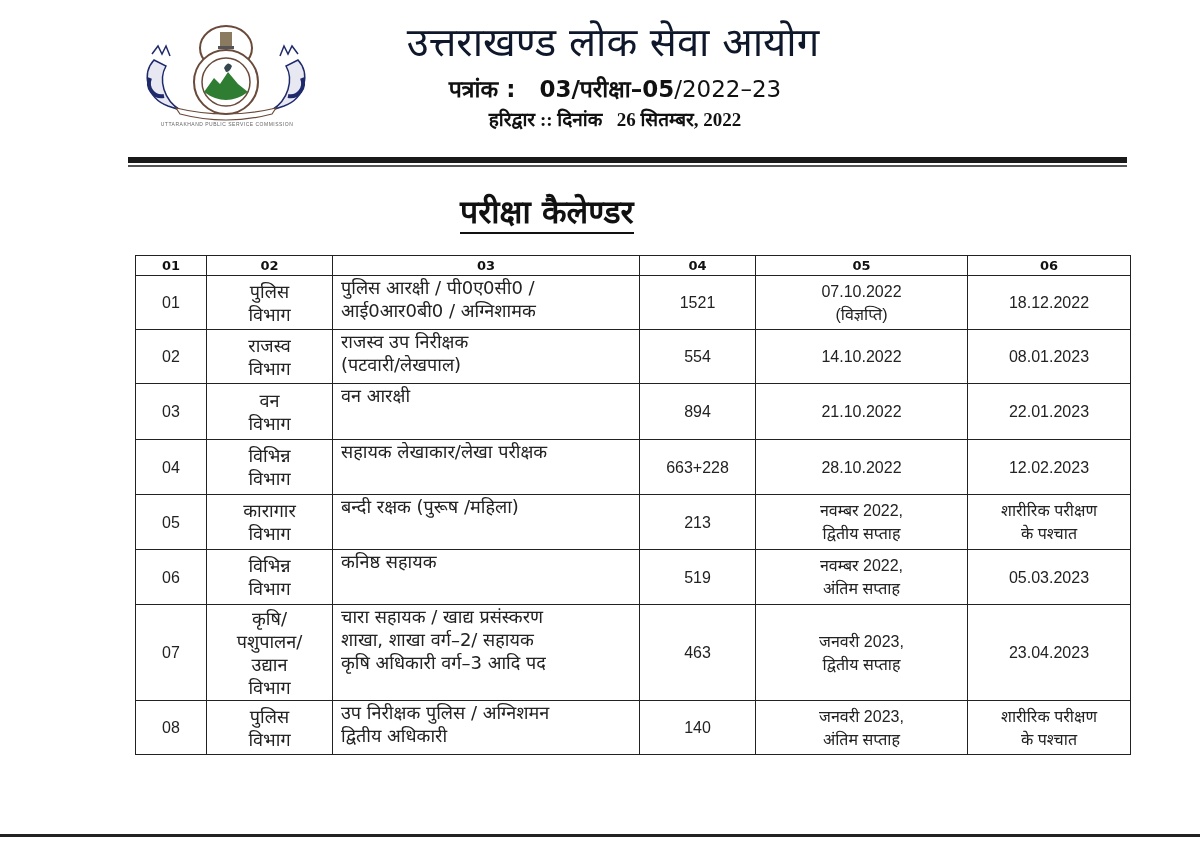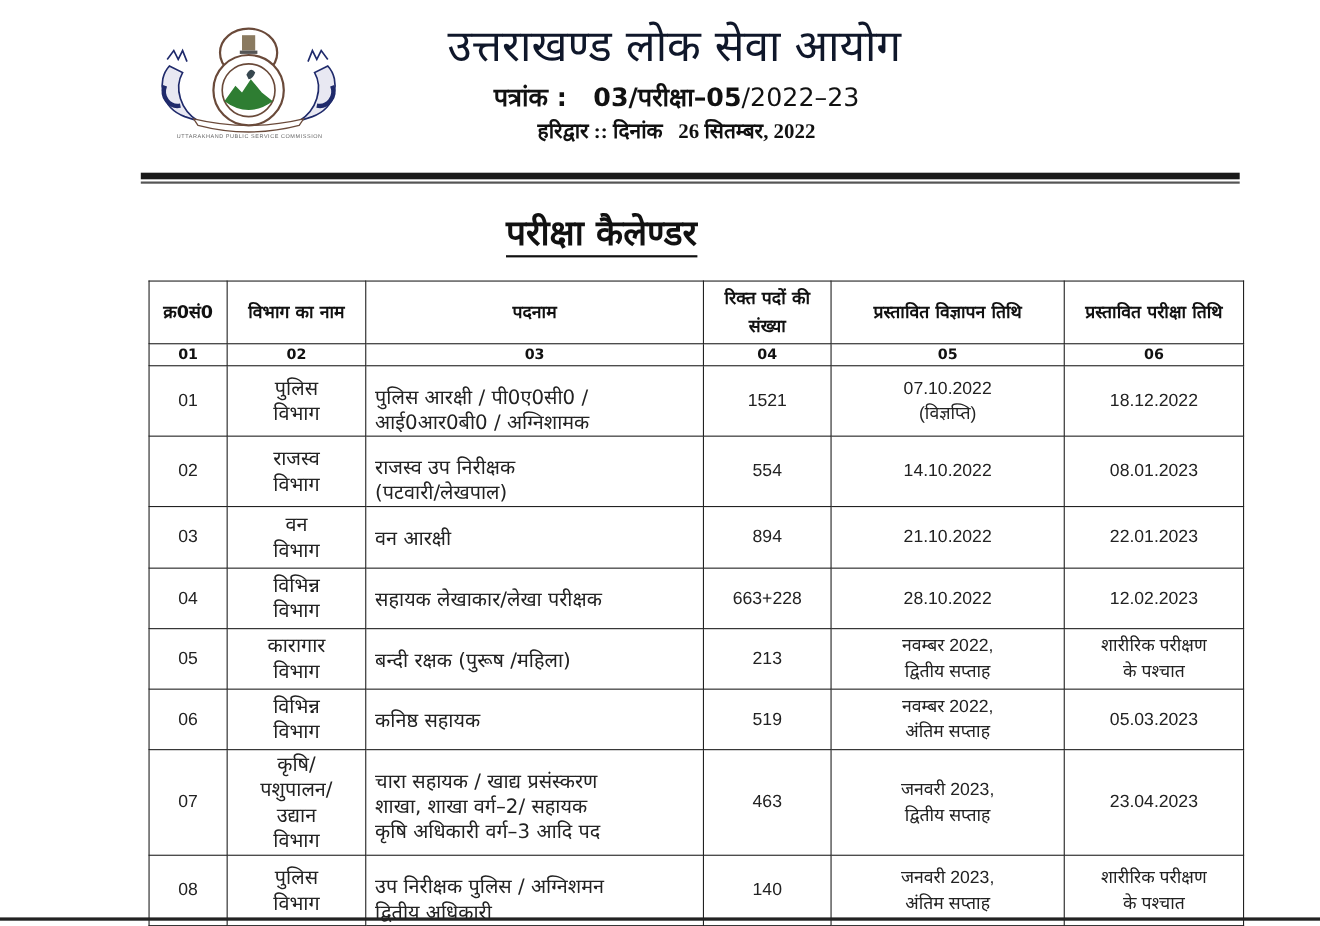--- a/index.html
+++ b/index.html
@@ -32,21 +32,21 @@
   table.cal { position: absolute; left: 135px; top: 255px; width: 995px;
               border-collapse: collapse; table-layout: fixed;
               font-family: "DejaVu Sans", sans-serif; }
   table.cal th, table.cal td { border: 1.5px solid #222; padding: 0 4px; vertical-align: middle;
                                overflow: hidden; }
   table.cal th { font-size: 16px; font-weight: bold; line-height: 26px; text-align: center; color: #111; }
   table.cal tr.head th { height: 56px; }
   table.cal tr.nums th { height: 19px; font-size: 13px; line-height: 17px; }
   table.cal td { font-size: 18px; line-height: 23px; color: #222; }
   table.cal td.c { text-align: center; }
-  table.cal td.l { text-align: left; vertical-align: top; padding-left: 8px; padding-top: 17px; }
+  table.cal td.l { text-align: left; vertical-align: top; padding-left: 8px; padding-top: 0; }
   table.cal td.num { font-family: "Liberation Sans", sans-serif; font-size: 16px; }
   .bottom-rule { position: absolute; left: 0; width: 1200px; top: 834px; height: 3px; background: #222; }
 </style>
 </head>
 <body>
 
 <svg class="logo" viewBox="0 0 172 112">
 
   <path d="M14 42 C 2 55, 6 80, 28 88 L 40 92 C 24 82, 18 62, 26 48 Z" fill="#e8e8f2" stroke="#1f2a6b" stroke-width="1.5"></path>
   <path d="M10 60 C 6 70, 14 80, 24 78" fill="none" stroke="#1f2a6b" stroke-width="4"></path>
@@ -94,28 +94,20 @@
 <table class="cal">
   <colgroup>
     <col style="width:71px">
       <col style="width:126px">
       <col style="width:307px">
     <col style="width:116px">
       <col style="width:212px">
       <col style="width:163px">
   </colgroup>
   <thead>
-    <tr class="head">
-      <th>क्र0सं0</th>
-      <th>विभाग का नाम</th>
-      <th>पदनाम</th>
-      <th>रिक्त पदों की संख्या</th>
-      <th>प्रस्तावित विज्ञापन तिथि</th>
-      <th>प्रस्तावित परीक्षा तिथि</th>
-    </tr>
     <tr class="nums">
       <th>01</th>
       <th>02</th>
       <th>03</th>
       <th>04</th>
       <th>05</th>
       <th>06</th>
     </tr>
   </thead>
   <tbody id="cal-body">

